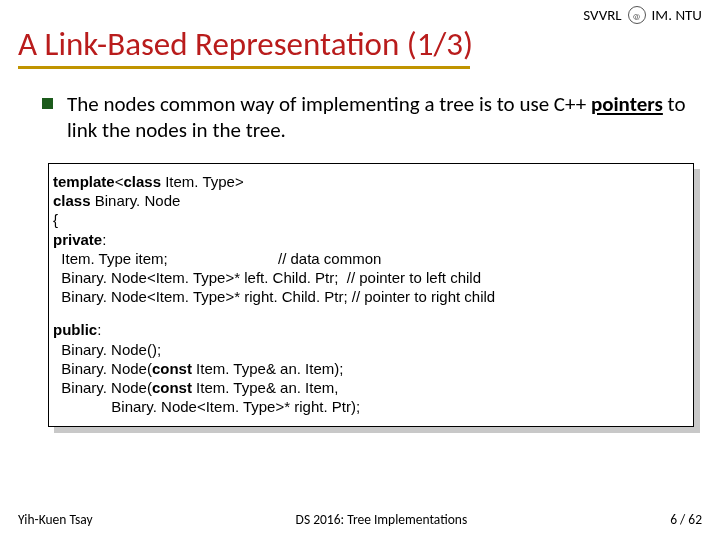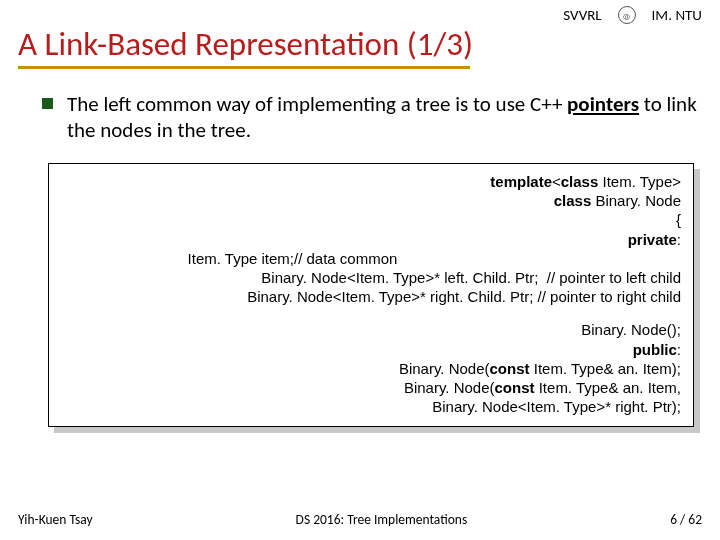--- a/index.html
+++ b/index.html
@@ -1,30 +1,30 @@
 <!DOCTYPE html>
 <html><head>
 <meta charset="utf-8">
 <style>
   * { box-sizing: border-box; margin: 0; padding: 0; }
   html, body { width: 720px; height: 540px; font-family: Calibri, Arial, sans-serif; background: #fff; color: #000; }
   .slide { position: relative; width: 720px; height: 540px; padding: 8px 18px 0 18px; }
-  .topright { position: absolute; top: 6px; right: 18px; font-size: 15px; display: flex; align-items: center; gap: 16px; }
+  .topright { position: absolute; top: 6px; right: 18px; font-size: 15px; display: flex; align-items: center; gap: 6px; }
   .logo { width: 18px; height: 18px; border: 1.5px solid #555; border-radius: 50%; display: inline-flex; align-items: center; justify-content: center; font-size: 9px; color: #555; }
   h1 { font-size: 33px; font-weight: 400; color: #b91c1c; margin-top: 16px; }
   .rule { width: 452px; height: 2.5px; background: #c09400; margin-top: 2px; }
   .body { margin-top: 22px; padding-left: 24px; }
   .bullet-row { display: flex; align-items: flex-start; gap: 14px; }
   .sq { width: 11px; height: 11px; background: #1c5b1c; margin-top: 7px; flex-shrink: 0; }
   .btxt { font-size: 21px; line-height: 1.25; }
   .btxt .b { font-weight: 700; }
   .btxt .u { text-decoration: underline; }
   .codebox-wrap { position: relative; margin: 20px 8px 0 6px; }
   .shadow { position: absolute; top: 6px; left: 6px; right: -6px; bottom: -6px; background: #c8c8c8; }
-  .codebox { position: relative; background: #fff; border: 1.5px solid #000; padding: 8px 12px 10px 20px; font-family: Arial, sans-serif; font-size: 15px; line-height: 1.28; text-align: right; }
+  .codebox { position: relative; background: #fff; border: 1.5px solid #000; padding: 8px 12px 10px 4px; font-family: Arial, sans-serif; font-size: 15px; line-height: 1.28; }
   .codebox .kw { font-weight: 700; }
   .codebox .gap { height: 14px; }
   .footer { position: absolute; left: 18px; right: 18px; bottom: 12px; display: flex; justify-content: space-between; font-size: 13.5px; gap: 32px; }
 </style>
 </head>
 <body>
 
 <div class="slide">
 
   <div class="topright">
@@ -33,40 +33,40 @@
     <span>IM. NTU</span>
   </div>
 
   <h1>A Link-Based Representation (1/3)</h1>
   <div class="rule"></div>
 
   <div class="body">
     <div class="bullet-row">
       <div class="sq"></div>
       <div class="btxt">
-        <span>The left common way of implementing a tree is to use C++ </span><span class="b u">pointers</span><span> to link the nodes in the tree.</span>
+        <span>The nodes common way of implementing a tree is to use C++ </span><span class="b u">pointers</span><span> to link the nodes in the tree.</span>
       </div>
     </div>
 
     <div class="codebox-wrap">
       <div class="shadow"></div>
       <div class="codebox">
         <div><span class="kw">template</span><span>&lt;</span><span class="kw">class</span><span> Item. Type&gt;</span></div>
         <div><span class="kw">class</span><span> Binary. Node</span></div>
         <div>{</div>
         <div><span class="kw">private</span><span>:</span></div>
         <div style="display:flex">
             <span style="width:225px">&nbsp;&nbsp;Item. Type item;</span>
             <span>// data common</span>
           </div>
         <div>&nbsp;&nbsp;Binary. Node&lt;Item. Type&gt;* left. Child. Ptr;&nbsp;&nbsp;// pointer to left child</div>
         <div>&nbsp;&nbsp;Binary. Node&lt;Item. Type&gt;* right. Child. Ptr; // pointer to right child</div>
         <div class="gap"></div>
+        <div><span class="kw">public</span><span>:</span></div>
         <div>&nbsp;&nbsp;Binary. Node();</div>
-        <div><span class="kw">public</span><span>:</span></div>
         <div><span>&nbsp;&nbsp;Binary. Node(</span><span class="kw">const</span><span> Item. Type&amp; an. Item);</span></div>
         <div><span>&nbsp;&nbsp;Binary. Node(</span><span class="kw">const</span><span> Item. Type&amp; an. Item,</span></div>
         <div>&nbsp;&nbsp;&nbsp;&nbsp;&nbsp;&nbsp;&nbsp;&nbsp;&nbsp;&nbsp;&nbsp;&nbsp;&nbsp;&nbsp;Binary. Node&lt;Item. Type&gt;* right. Ptr);</div>
       </div>
     </div>
   </div>
 
   <div class="footer">
     <span>Yih-Kuen Tsay</span>
     <span>DS 2016: Tree Implementations</span>

